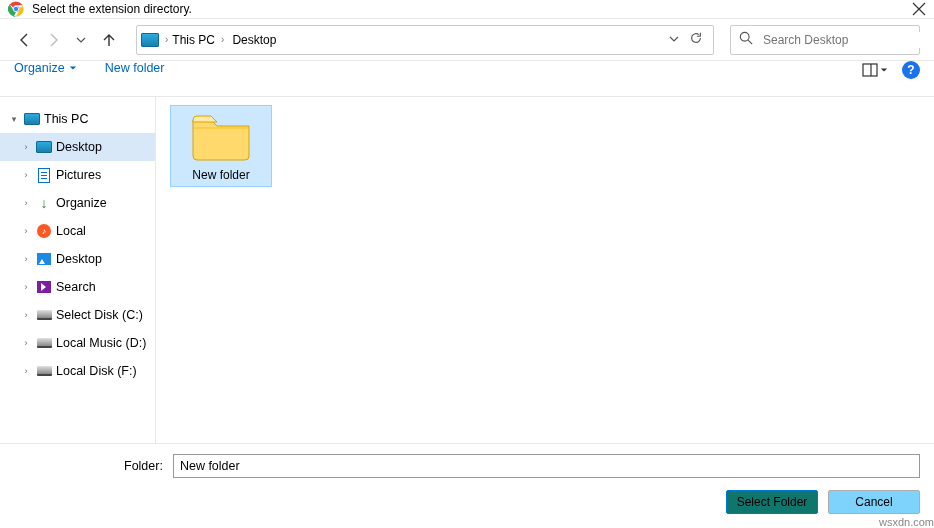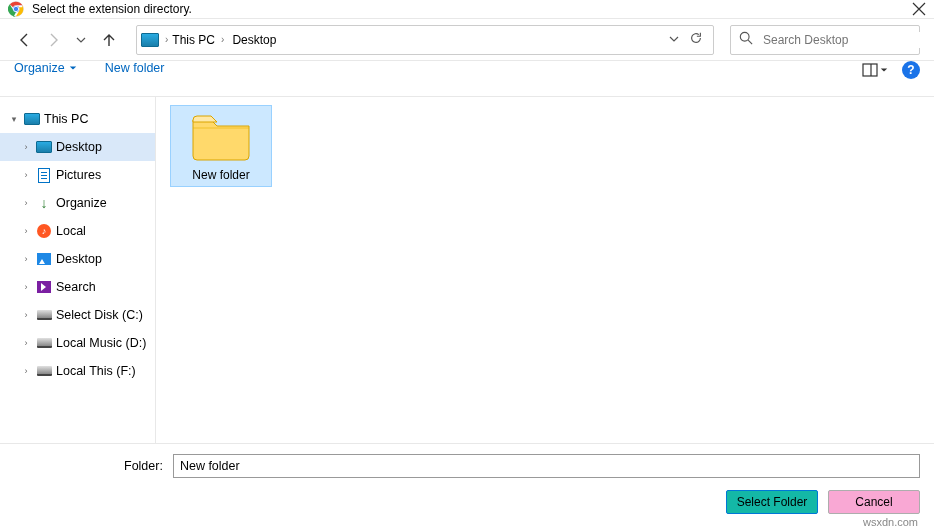--- a/index.html
+++ b/index.html
@@ -45,36 +45,36 @@
     .file-item.selected { background:#cce8ff; border:1px solid #99d1ff;}
     .folder-big { width:64px; height:52px; }
     .file-name { margin-top:6px; font-size:12px; text-align:center;}
 
     
     .bottom { border-top:1px solid #e8e8e8; padding:10px 14px 14px 14px;}
     .folder-row { display:flex; align-items:center; gap:10px; margin-bottom:12px; padding-left:110px;}
     .folder-row label { font-size:12.5px;}
     .folder-input { flex:1; height:24px; border:1px solid #999; padding:0 6px; font-size:12.5px; }
     .btn-row { display:flex; justify-content:flex-end; gap:10px;}
-    .btn { min-width:92px; height:24px; border:1px solid #adadad; background:#f9a8d4; font-size:12px; cursor:pointer; border-radius:2px;}
-    .btn.primary { background:#14b8a6; border-color:#0078d7;}
+    .btn { min-width:92px; height:24px; border:1px solid #adadad; background:#7dd3fc; font-size:12px; cursor:pointer; border-radius:2px;}
+    .btn.primary { background:#0f766e; border-color:#0078d7;}
 
     
     .ico-monitor { width:16px; height:12px; background:linear-gradient(#29abe2,#1a7fab); border:1px solid #0d6a92; border-radius:1px;}
     .ico-doc{width:12px;height:15px;border:1px solid #0072c6;background:#fff;position:relative;}
     .ico-doc::before{content:"";position:absolute;left:2px;right:2px;top:3px;height:1px;background:#0072c6;box-shadow:0 3px 0 #0072c6,0 6px 0 #0072c6;}
     .ico-down{color:#2e7d32;font-size:14px;font-weight:bold;}
     .ico-music{width:14px;height:14px;border-radius:50%;background:#ff5722;color:#fff;display:flex;align-items:center;justify-content:center;font-size:9px;}
     .ico-pic{width:14px;height:12px;background:#1e88e5;position:relative;}
     .ico-pic::after{content:"";position:absolute;left:2px;bottom:1px;width:0;height:0;border-left:3px solid transparent;border-right:3px solid transparent;border-bottom:5px solid #fff;}
     .ico-vid{width:14px;height:12px;background:#7b1fa2;position:relative;}
     .ico-vid::after{content:"";position:absolute;left:4px;top:2px;width:0;height:0;border-top:4px solid transparent;border-bottom:4px solid transparent;border-left:5px solid #fff;}
     .ico-disk{width:15px;height:10px;background:linear-gradient(#e0e0e0,#888);border-radius:1px;border-bottom:2px solid #444;}
 
-    .watermark{position:absolute;bottom:0;right:16px;font-size:11px;color:#888;}
+    .watermark{position:absolute;bottom:0;right:0;font-size:11px;color:#888;}
   </style>
 </head>
 <body>
 
 <div class="titlebar">
   <span class="app-icon">
     <svg viewBox="0 0 24 24" width="16" height="16">
       <circle cx="12" cy="12" r="11" fill="#fff" stroke="#ccc"></circle>
       <circle cx="12" cy="12" r="5" fill="#4285f4"></circle>
       <path d="M12 1a11 11 0 0 1 9.5 5.5H12a5 5 0 0 0-4.6 3L2.7 4.8A11 11 0 0 1 12 1z" fill="#ea4335"></path>
@@ -236,21 +236,21 @@
           <span class="ti-icon">
             <span class="ico-disk"></span>
           </span>
           <span class="tree-label">Local Music (D:)</span>
         </div>
         <div class="tree-item level2">
           <span class="tree-chev">›</span>
           <span class="ti-icon">
             <span class="ico-disk"></span>
           </span>
-          <span class="tree-label">Local This (F:)</span>
+          <span class="tree-label">Local Disk (F:)</span>
         </div>
       </div>
   </div>
 
   <div class="content">
     <div id="content-list" style="display:flex;gap:10px;">
         <div class="file-item selected">
           <span class="folder-big"><svg viewBox="0 0 64 52" width="64" height="52">
               <path d="M4 10 h18 l6 6 h32 v30 a4 4 0 0 1-4 4 H8 a4 4 0 0 1-4-4 z" fill="#ffd96b" stroke="#d9a400"></path>
               <path d="M4 10 a4 4 0 0 1 4-4 h14 l6 6 H4 z" fill="#ffe9a8" stroke="#d9a400"></path>

